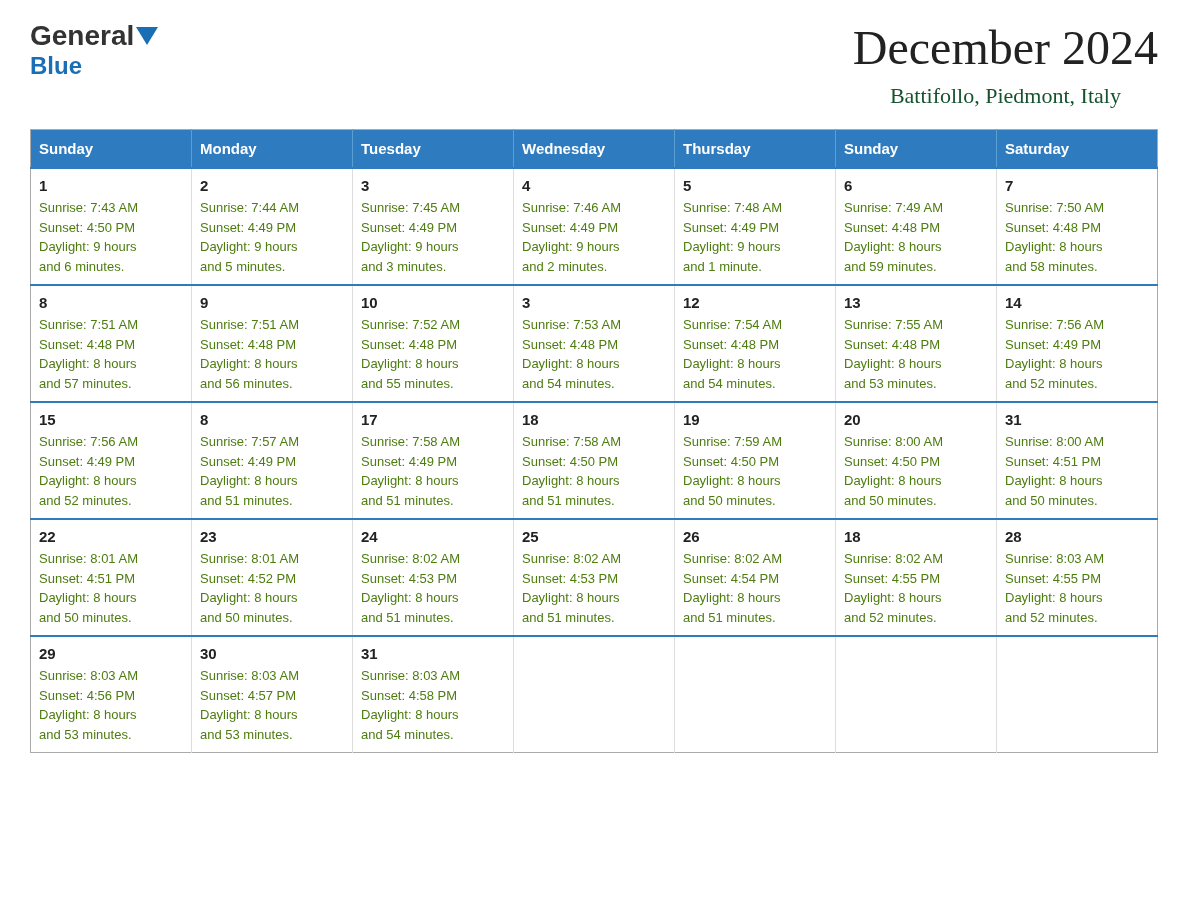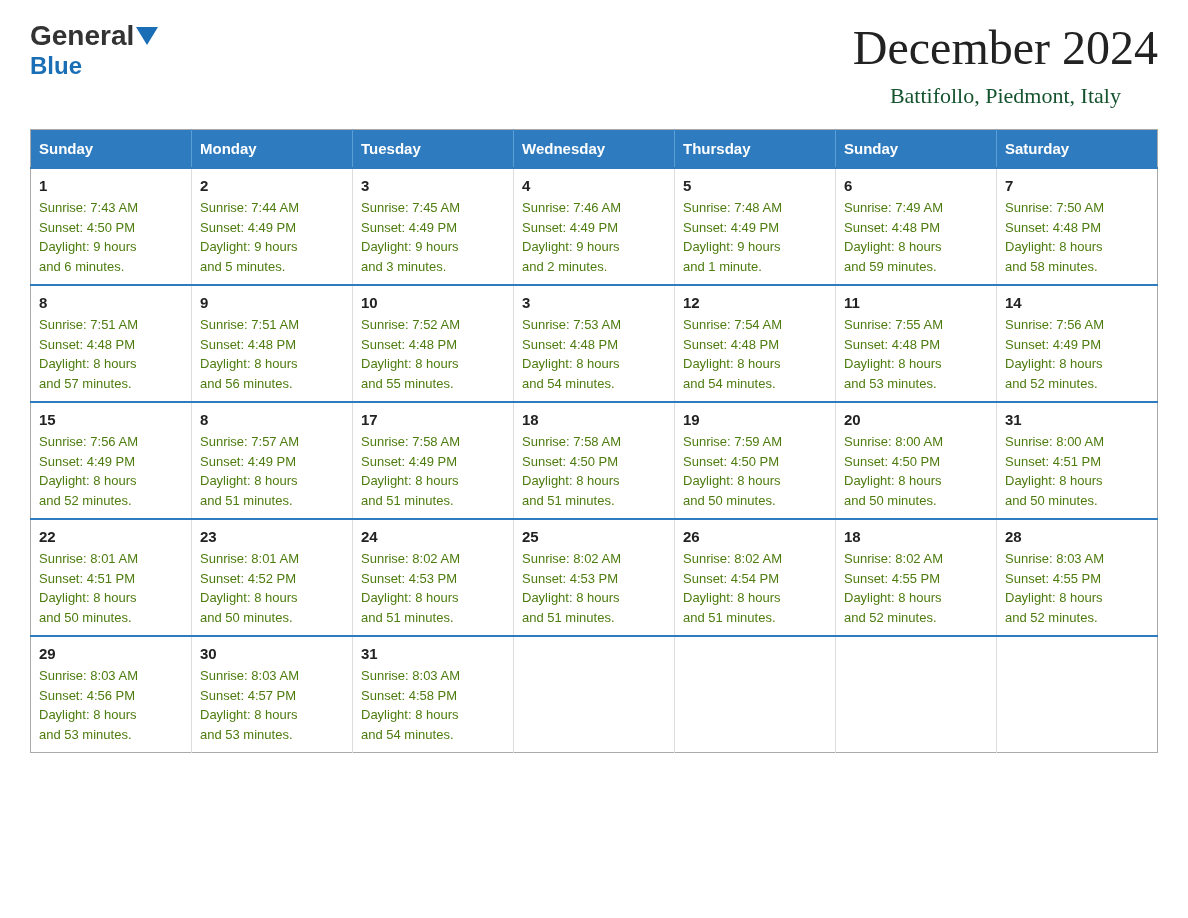--- a/index.html
+++ b/index.html
@@ -182,21 +182,21 @@
         </td>
         <td>
           <span class="day-num">3</span>
           <div class="day-info">Sunrise: 7:53 AM<br>Sunset: 4:48 PM<br>Daylight: 8 hours<br>and 54 minutes.</div>
         </td>
         <td>
           <span class="day-num">12</span>
           <div class="day-info">Sunrise: 7:54 AM<br>Sunset: 4:48 PM<br>Daylight: 8 hours<br>and 54 minutes.</div>
         </td>
         <td>
-          <span class="day-num">11</span>
+          <span class="day-num">13</span>
           <div class="day-info">Sunrise: 7:55 AM<br>Sunset: 4:48 PM<br>Daylight: 8 hours<br>and 53 minutes.</div>
         </td>
         <td>
           <span class="day-num">14</span>
           <div class="day-info">Sunrise: 7:56 AM<br>Sunset: 4:49 PM<br>Daylight: 8 hours<br>and 52 minutes.</div>
         </td>
       </tr>
       <tr>
         <td>
           <span class="day-num">15</span>

